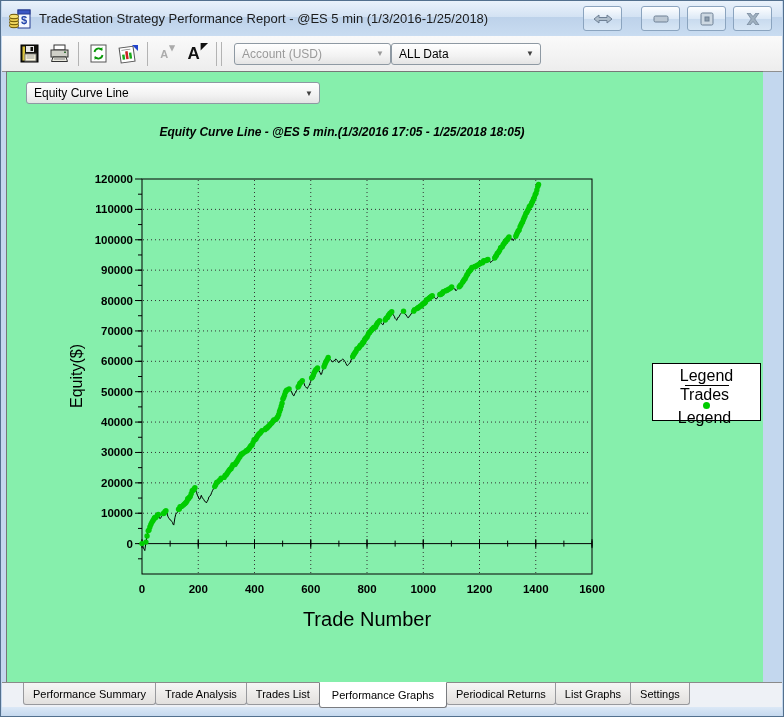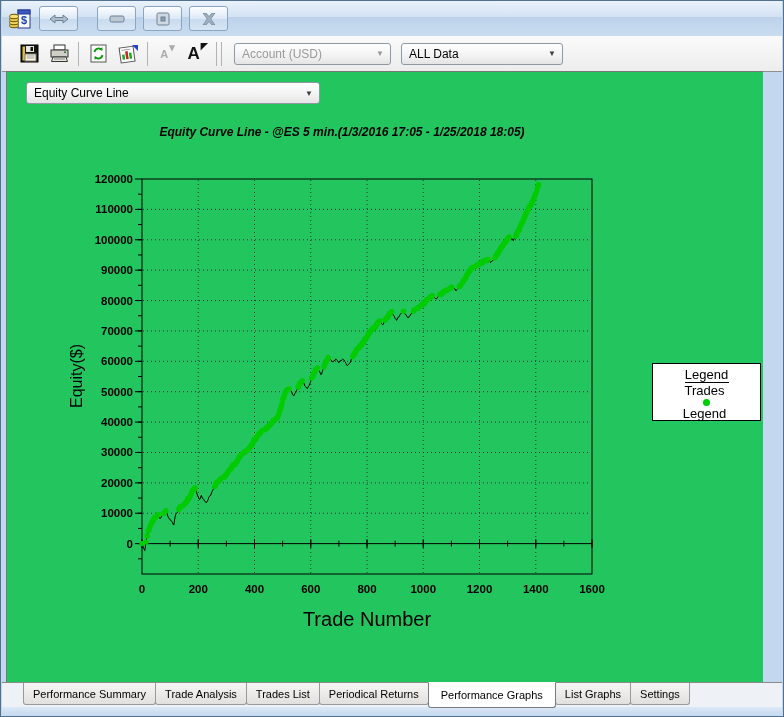--- a/index.html
+++ b/index.html
@@ -22,30 +22,30 @@
   .tsep{width:1px;height:24px;background:#b3b3b3;margin:0 4px;}
   .combo{height:22px;border:1px solid #8e99a3;border-radius:3px;box-sizing:border-box;
     background:linear-gradient(#ffffff,#f2f2f2 60%,#e4e4e4);display:flex;align-items:center;
     font-size:12px;padding-left:7px;color:#000;}
   .combo .arrow{margin-left:auto;margin-right:6px;font-size:8px;color:#404040;}
   .combo.disabled{color:#9a9a9a;}
   .combo.disabled .arrow{color:#9a9a9a;}
   .font-a-small{font-size:11px;font-weight:bold;color:#ababab;position:relative;}
   .font-a-big{font-size:17px;font-weight:bold;color:#111;position:relative;}
   
-  .report{position:absolute;left:5px;top:70px;width:757px;height:611px;background:#22c55e;
+  .report{position:absolute;left:5px;top:70px;width:757px;height:611px;background:#86efac;
     border-left:1px solid #777;border-top:1px solid #777;box-sizing:border-box;}
   .graph-combo{position:absolute;left:19px;top:10px;width:294px;}
   .chart-title{position:absolute;left:95px;top:53px;width:480px;text-align:center;
     font-size:12px;font-weight:bold;color:#000;font-style:italic;}
   .ylabel{position:absolute;left:-30px;top:295px;width:200px;text-align:center;font-size:16px;color:#000;
     transform:rotate(-90deg);}
   .xlabel{position:absolute;left:135px;top:536px;width:450px;text-align:center;font-size:20px;color:#000;}
   .legend-box{position:absolute;left:645px;top:291px;width:109px;height:58px;border:1px solid #000;
-    background:#fff;box-sizing:border-box;font-size:13px;}
+    background:#fff;box-sizing:border-box;font-size:16px;}
   .legend-title{text-align:center;padding-top:3px;}
   .legend-row{display:flex;align-items:center;height:17px;flex-direction:column;}
   .legend-sample{width:58px;display:flex;align-items:center;justify-content:center;}
   .legend-line{width:44px;height:0;border-top:1px solid #000;}
   .legend-dot{width:7px;height:7px;border-radius:50%;}
   .legend-label{flex:1;text-align:right;padding-right:4px;}
   
   .tabbar{position:absolute;left:1px;right:1px;top:681px;height:25px;background:#eef1f6;
     border-top:1px solid #8a8a8a;display:flex;align-items:flex-start;padding-left:21px;}
   .tab{height:21px;border:1px solid #98999d;border-top:none;border-radius:0 0 3px 3px;
@@ -69,20 +69,21 @@
         <rect x="9" y="1" width="12" height="4" fill="#3a57c4" stroke="#243a8f"></rect>
         <text x="15" y="15" font-size="11" font-weight="bold" fill="#2244aa" text-anchor="middle">$</text>
         <g stroke="#6b5300">
           <ellipse cx="5" cy="16.5" rx="4.5" ry="2.2" fill="#e7c94c"></ellipse>
           <ellipse cx="5" cy="13.5" rx="4.5" ry="2.2" fill="#f0d65e"></ellipse>
           <ellipse cx="5" cy="10.5" rx="4.5" ry="2.2" fill="#e7c94c"></ellipse>
           <ellipse cx="5" cy="7.5" rx="4.5" ry="2.2" fill="#f6e070"></ellipse>
         </g>
       </svg>
     </div>
+    <div class="title-text">TradeStation Strategy Performance Report - @ES 5 min (1/3/2016-1/25/2018)</div>
     <div class="winbtns">
       <div class="winbtn swap">
         <svg width="20" height="10" viewBox="0 0 20 10">
             <path d="M1 5 L6 1 L6 3.5 L14 3.5 L14 1 L19 5 L14 9 L14 6.5 L6 6.5 L6 9 Z" fill="#aebdcb" stroke="#6e8095" stroke-width="1"></path>
           </svg>
       </div>
       <div class="winbtn">
         <svg width="16" height="8" viewBox="0 0 16 8">
             <rect x="1" y="1" width="14" height="6" rx="1.5" fill="#bcc8d4" stroke="#6e8095"></rect>
           </svg>
@@ -153,21 +154,21 @@
     <div class="tbtn">
       <span class="font-a-big">A</span>
       <span class="font-a-big mark" style="position:relative;top:-8px;left:1px;font-size:9px;">◤</span>
     </div>
     <div class="tsep"></div>
     <div class="tsep" style="margin-left:0;"></div>
     <div class="combo disabled" style="width:157px;margin-left:8px;">
       <span>Account (USD)</span>
       <span class="arrow">▼</span>
     </div>
-    <div class="combo" style="width:162px;margin-left:10px;">
+    <div class="combo" style="width:150px;">
       <span>ALL Data</span>
       <span class="arrow">▼</span>
     </div>
   </div>
 
   <div class="report">
     <div class="combo graph-combo">
       <span>Equity Curve Line</span>
       <span class="arrow">▼</span>
     </div>
@@ -568,19 +569,19 @@
           </span>
         <span class="legend-label">Legend</span>
       </div>
     </div>
   </div>
 
   <div class="tabbar">
     <div class="tab">Performance Summary</div>
     <div class="tab">Trade Analysis</div>
     <div class="tab">Trades List</div>
+    <div class="tab active">Performance Graphs</div>
     <div class="tab">Periodical Returns</div>
-    <div class="tab active">Performance Graphs</div>
     <div class="tab">List Graphs</div>
     <div class="tab">Settings</div>
   </div>
   <div class="bottomstrip"></div>
 </div>
 
 </body></html>

